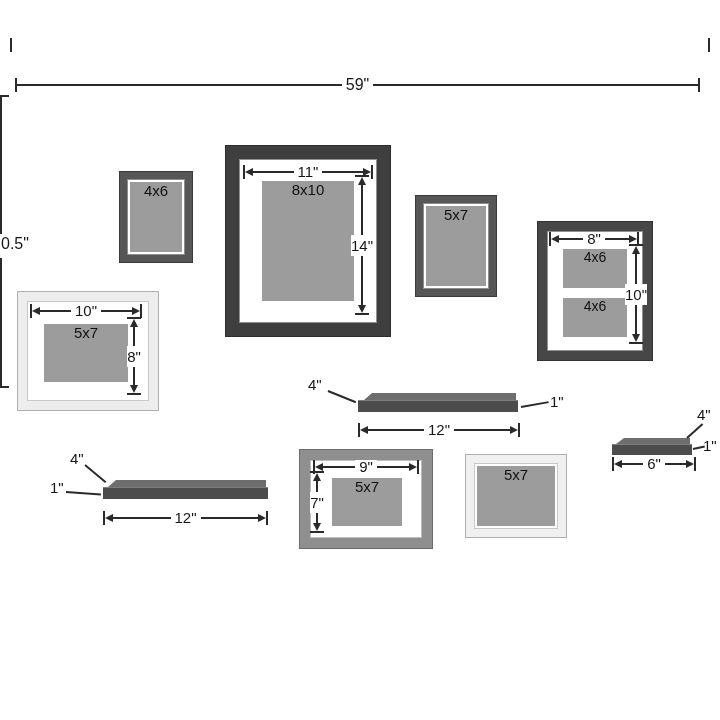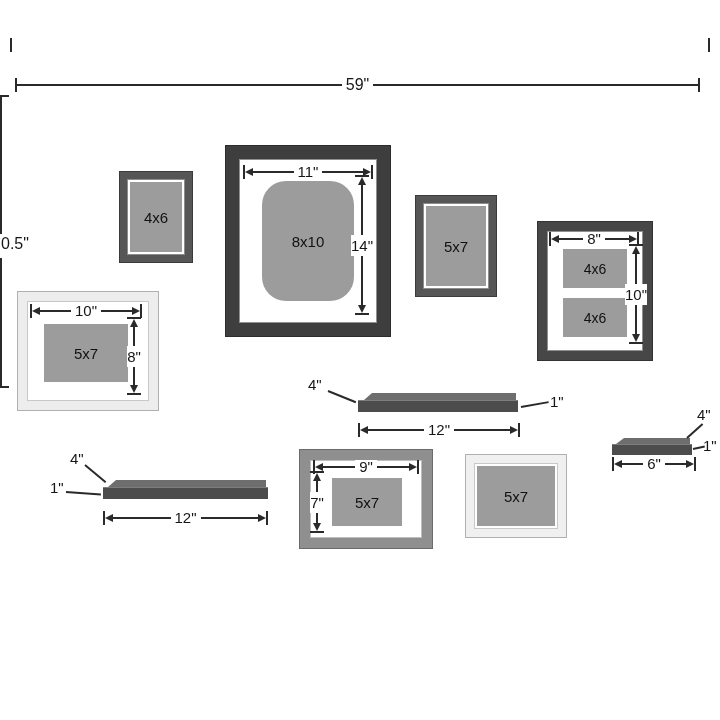--- a/index.html
+++ b/index.html
@@ -3,21 +3,21 @@
 <meta charset="utf-8">
 <style>
   html,body { margin:0; padding:0; background:#fff; }
   .canvas {
     position:relative; width:720px; height:720px; background:#ffffff;
     font-family:"Liberation Sans", sans-serif; color:#161616; overflow:hidden;
   }
   .frame { position:absolute; box-sizing:border-box; }
   .photo {
     position:absolute; background:#9c9c9c; display:flex;
-    align-items:center; justify-content:center; font-size:15px; color:#111;
+    justify-content:center; font-size:15px; color:#111;
   }
   
   .dimh { position:absolute; display:flex; align-items:center; height:14px; }
   .dimh .tick { width:2px; align-self:stretch; background:#2a2a2a; }
   .dimh .ln { flex:1; height:2px; background:#2a2a2a; }
   .dimh .arr { width:0; height:0; border:4px solid transparent; }
   .dimh .arr.l { border-left:none; border-right:8px solid #2a2a2a; margin-right:-1px; }
   .dimh .arr.r { border-right:none; border-left:8px solid #2a2a2a; margin-left:-1px; }
   .dimh .lbl { padding:0 4px; font-size:15px; white-space:nowrap; background:#fff; line-height:14px; }
   .dimh .lbl.big { font-size:16px; }
@@ -59,21 +59,21 @@
   <div class="vseg" style="left:0;top:258px;height:130px;"></div>
   <div class="hseg" style="left:0;top:386px;width:9px;"></div>
 
   <div class="frame" style="left:120px;top:172px;width:72px;height:90px;border:7px solid #565656;background:#fff;box-shadow:0 0 0 1px #3a3a3a, inset 0 0 0 1px #8c8c8c;">
     <div class="photo" style="left:3px;top:3px;right:3px;bottom:3px;">
       <span>4x6</span>
     </div>
   </div>
 
   <div class="frame" style="left:226px;top:146px;width:164px;height:190px;border:13px solid #3e3e3e;background:#fff;box-shadow:0 0 0 1px #2c2c2c, inset 0 0 0 1px #909090;">
-    <div class="photo" style="left:23px;top:22px;width:92px;height:120px;border-radius:24px;">
+    <div class="photo" style="left:23px;top:22px;width:92px;height:120px;">
       <span>8x10</span>
     </div>
     <div class="dimh" style="left:4px;top:6px;width:130px;">
       <span class="tick"></span>
       <span class="arr l"></span>
       <span class="ln"></span>
       <span class="lbl">11"</span>
       <span class="ln"></span>
       <span class="arr r"></span>
       <span class="tick"></span>

